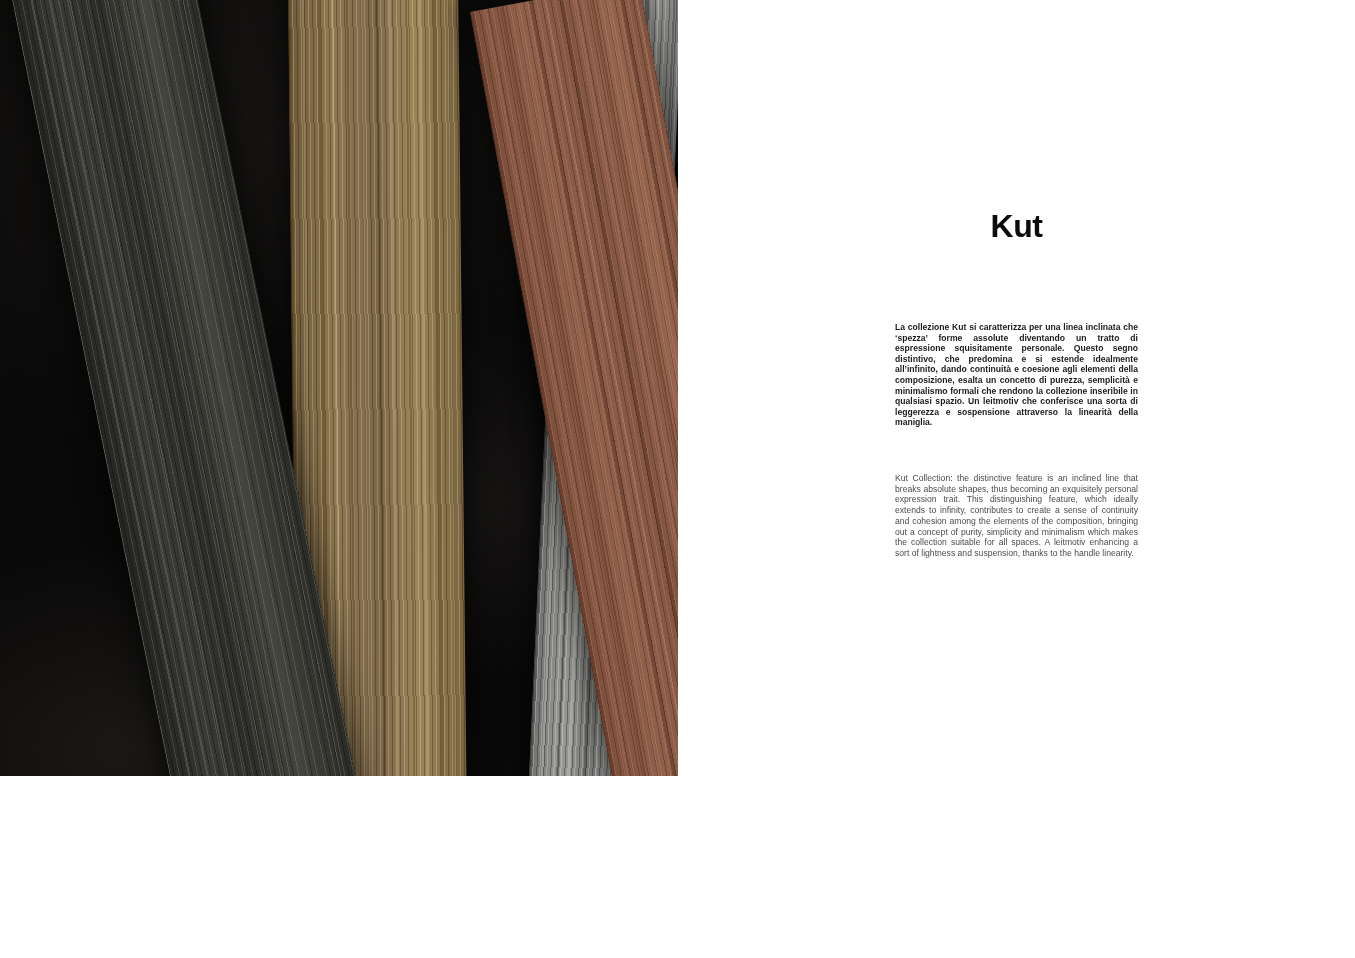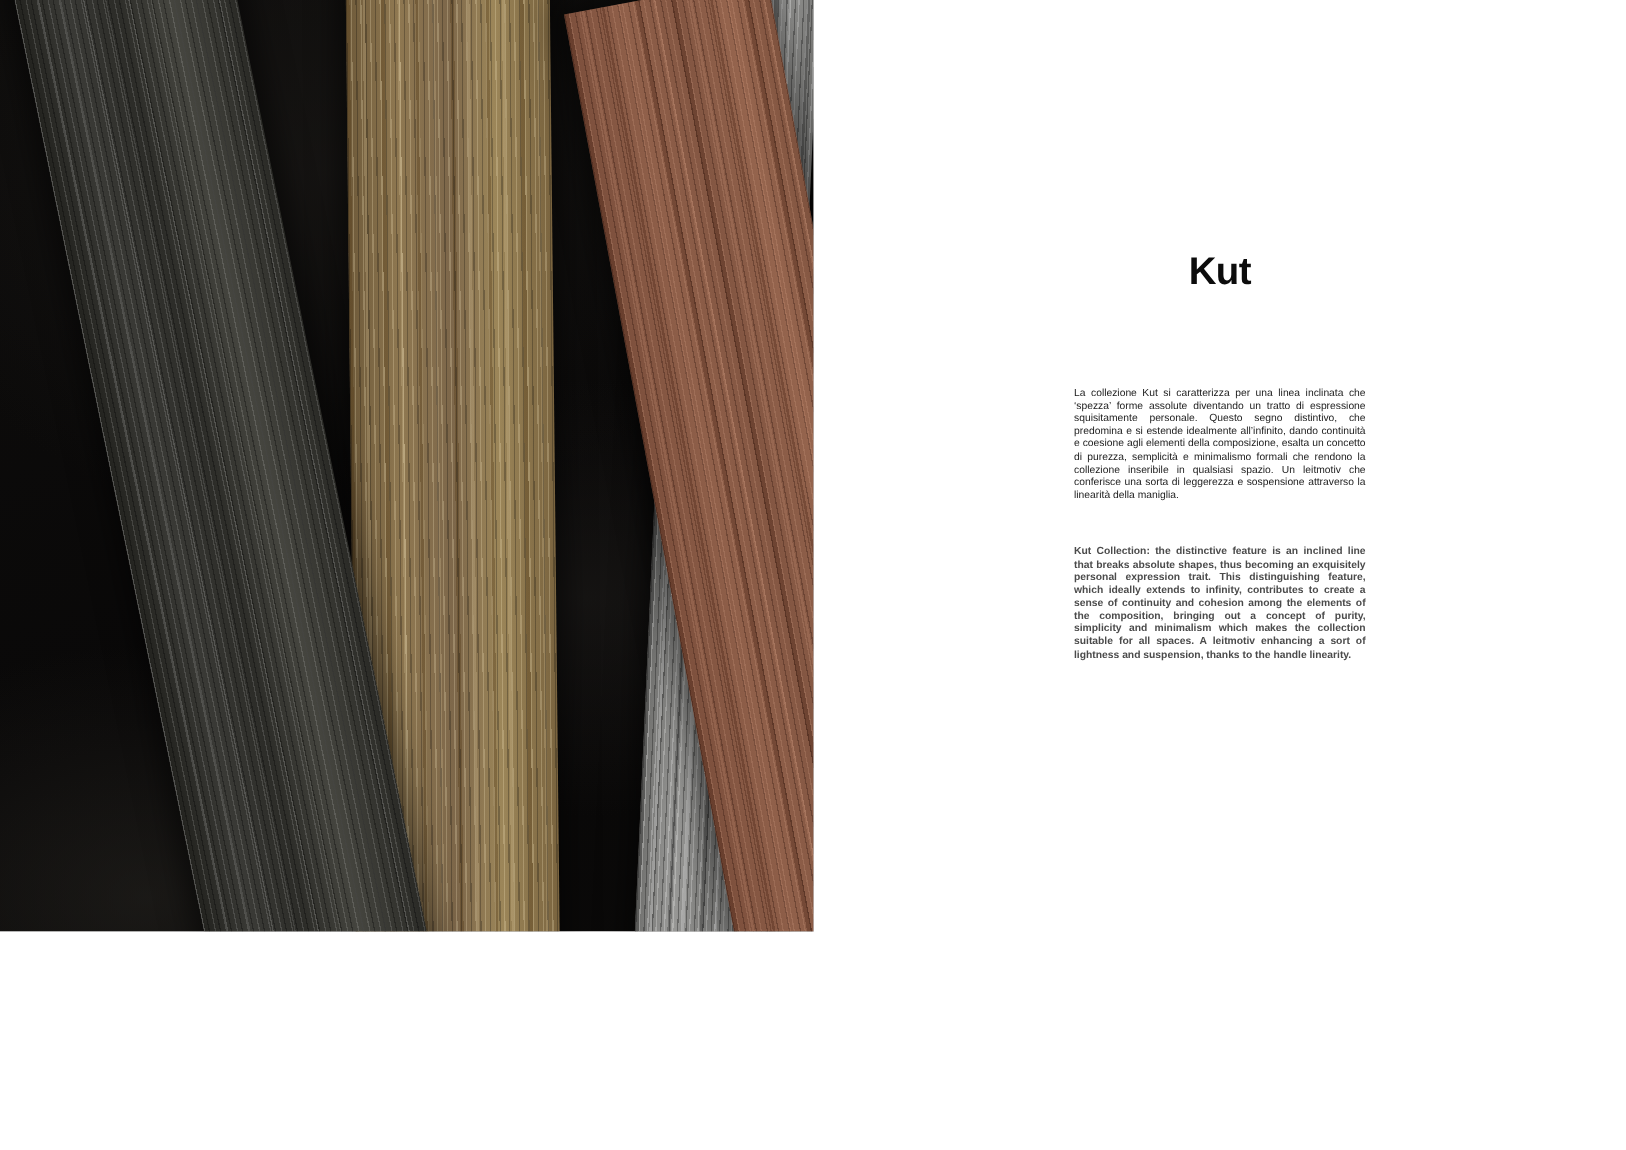--- a/index.html
+++ b/index.html
@@ -52,22 +52,22 @@
       linear-gradient(90deg, #7c4f3c, #90604a 30%, #835642 55%, #96654e 80%, #7e523e);
   }
 
   
   .page { position: absolute; left: 678px; top: 0; width: 677px; height: 958px; background: #ffffff; }
   .page-title {
     position: absolute; top: 208px; left: 0; width: 100%;
     text-align: center; font-size: 32px; font-weight: 700; letter-spacing: -0.5px; color: #0c0c0c;
   }
   .desc { position: absolute; left: 217px; width: 243px; text-align: justify; }
-  .desc-it { top: 322px; font-size: 8.6px; line-height: 10.6px; font-weight: 400; color: #1b1b1b; }
-  .desc-en { top: 454px; font-size: 8.6px; line-height: 10.7px; font-weight: 700; color: #4b4b4b; }
+  .desc-it { top: 322px; font-size: 8.6px; line-height: 10.6px; font-weight: 700; color: #1b1b1b; }
+  .desc-en { top: 473px; font-size: 8.6px; line-height: 10.7px; font-weight: 400; color: #4b4b4b; }
   .brand {
     position: absolute; top: 889px; left: 0; width: 100%;
     text-align: center; font-size: 17px; font-weight: 700; letter-spacing: -0.3px; color: #111111;
   }
   .page-number {
     position: absolute; top: 917px; left: 0; width: 100%;
     text-align: center; font-size: 8px; color: #3a3a3a;
   }
 </style>
 </head>

